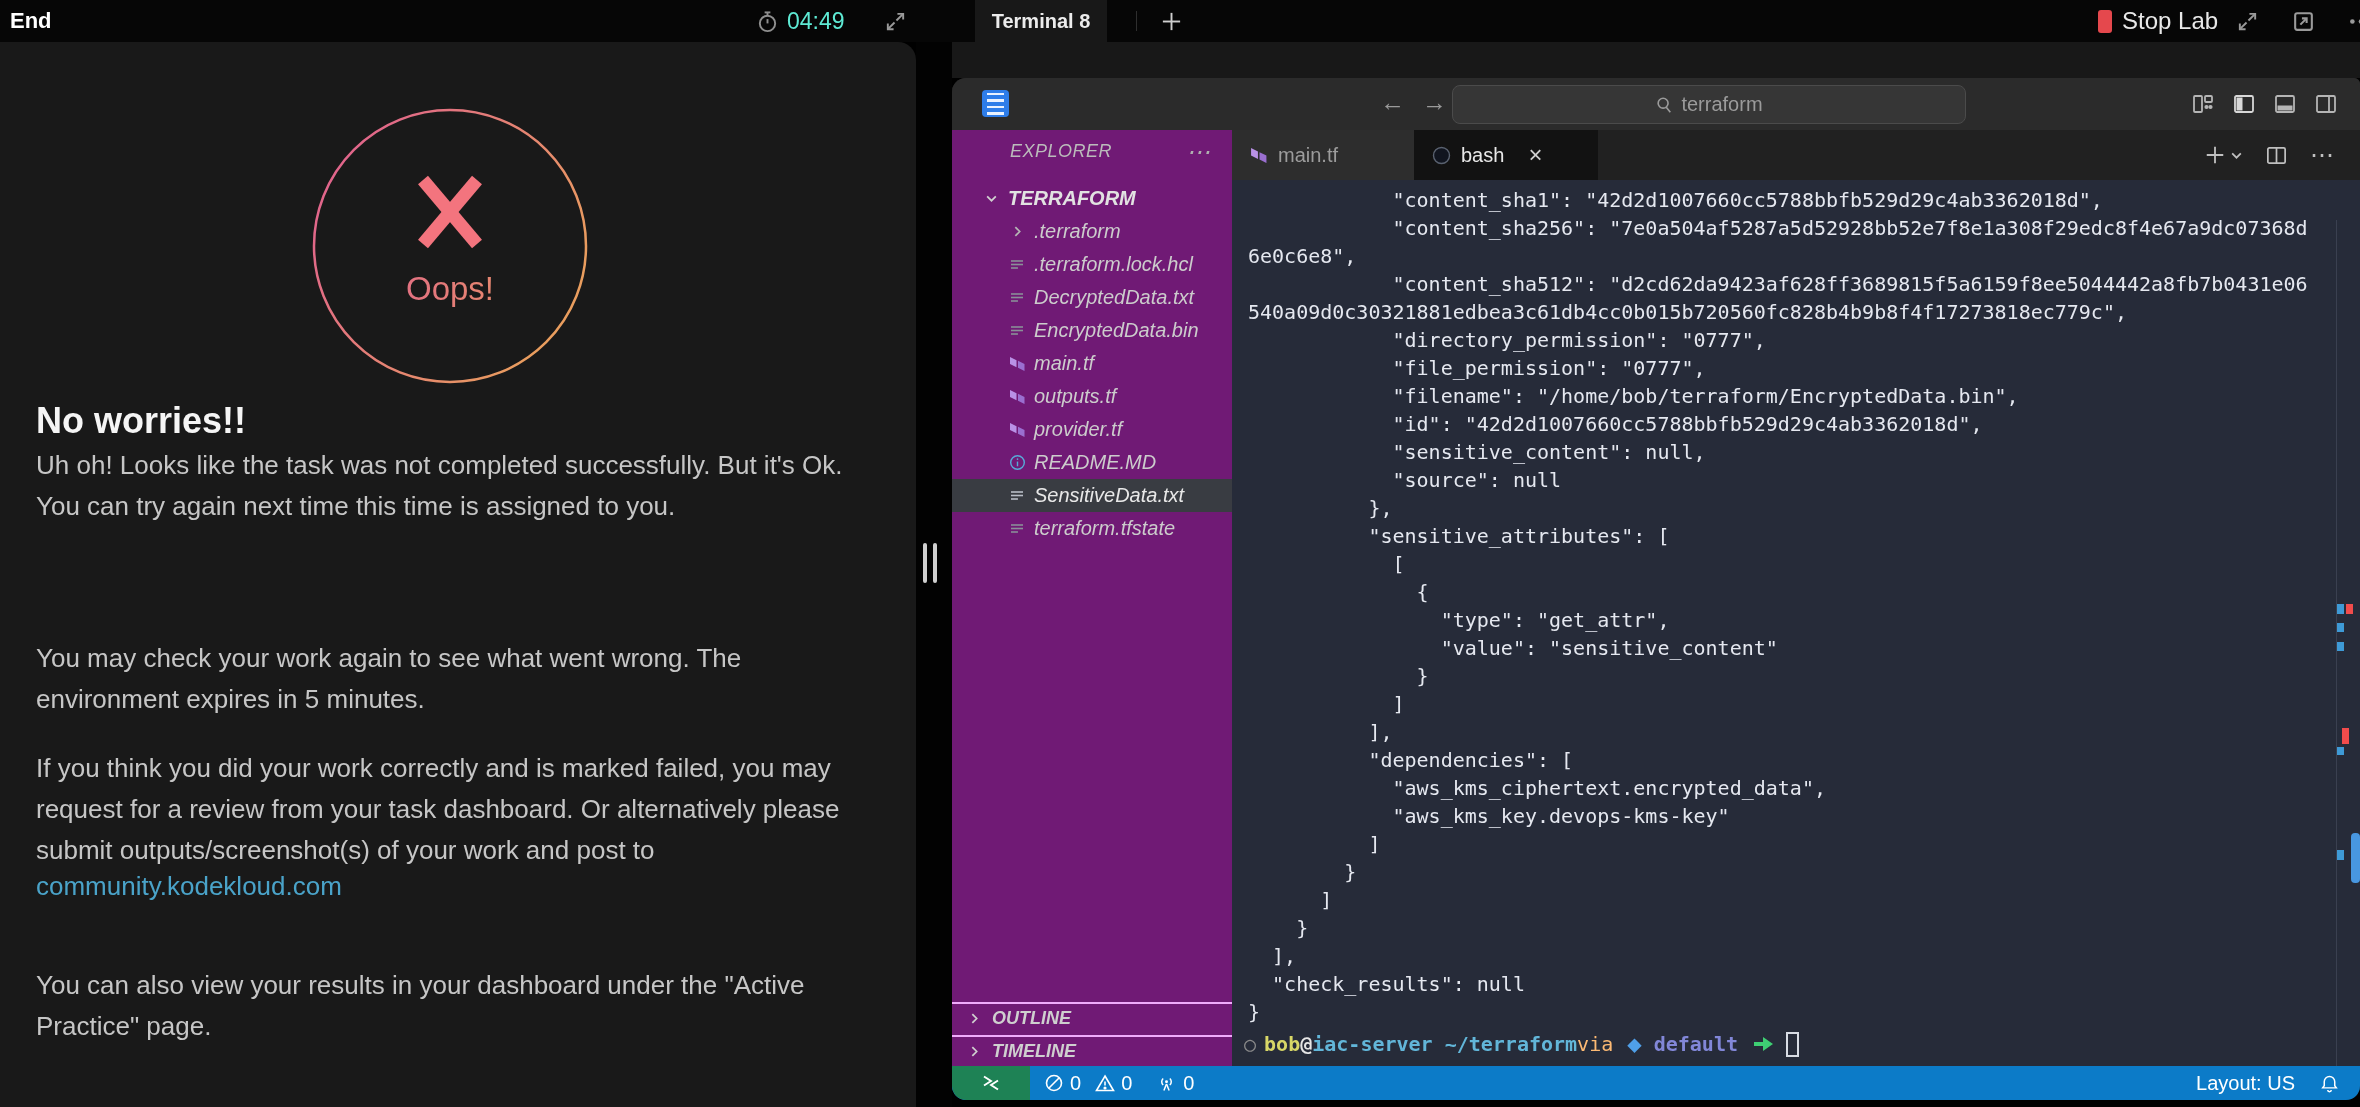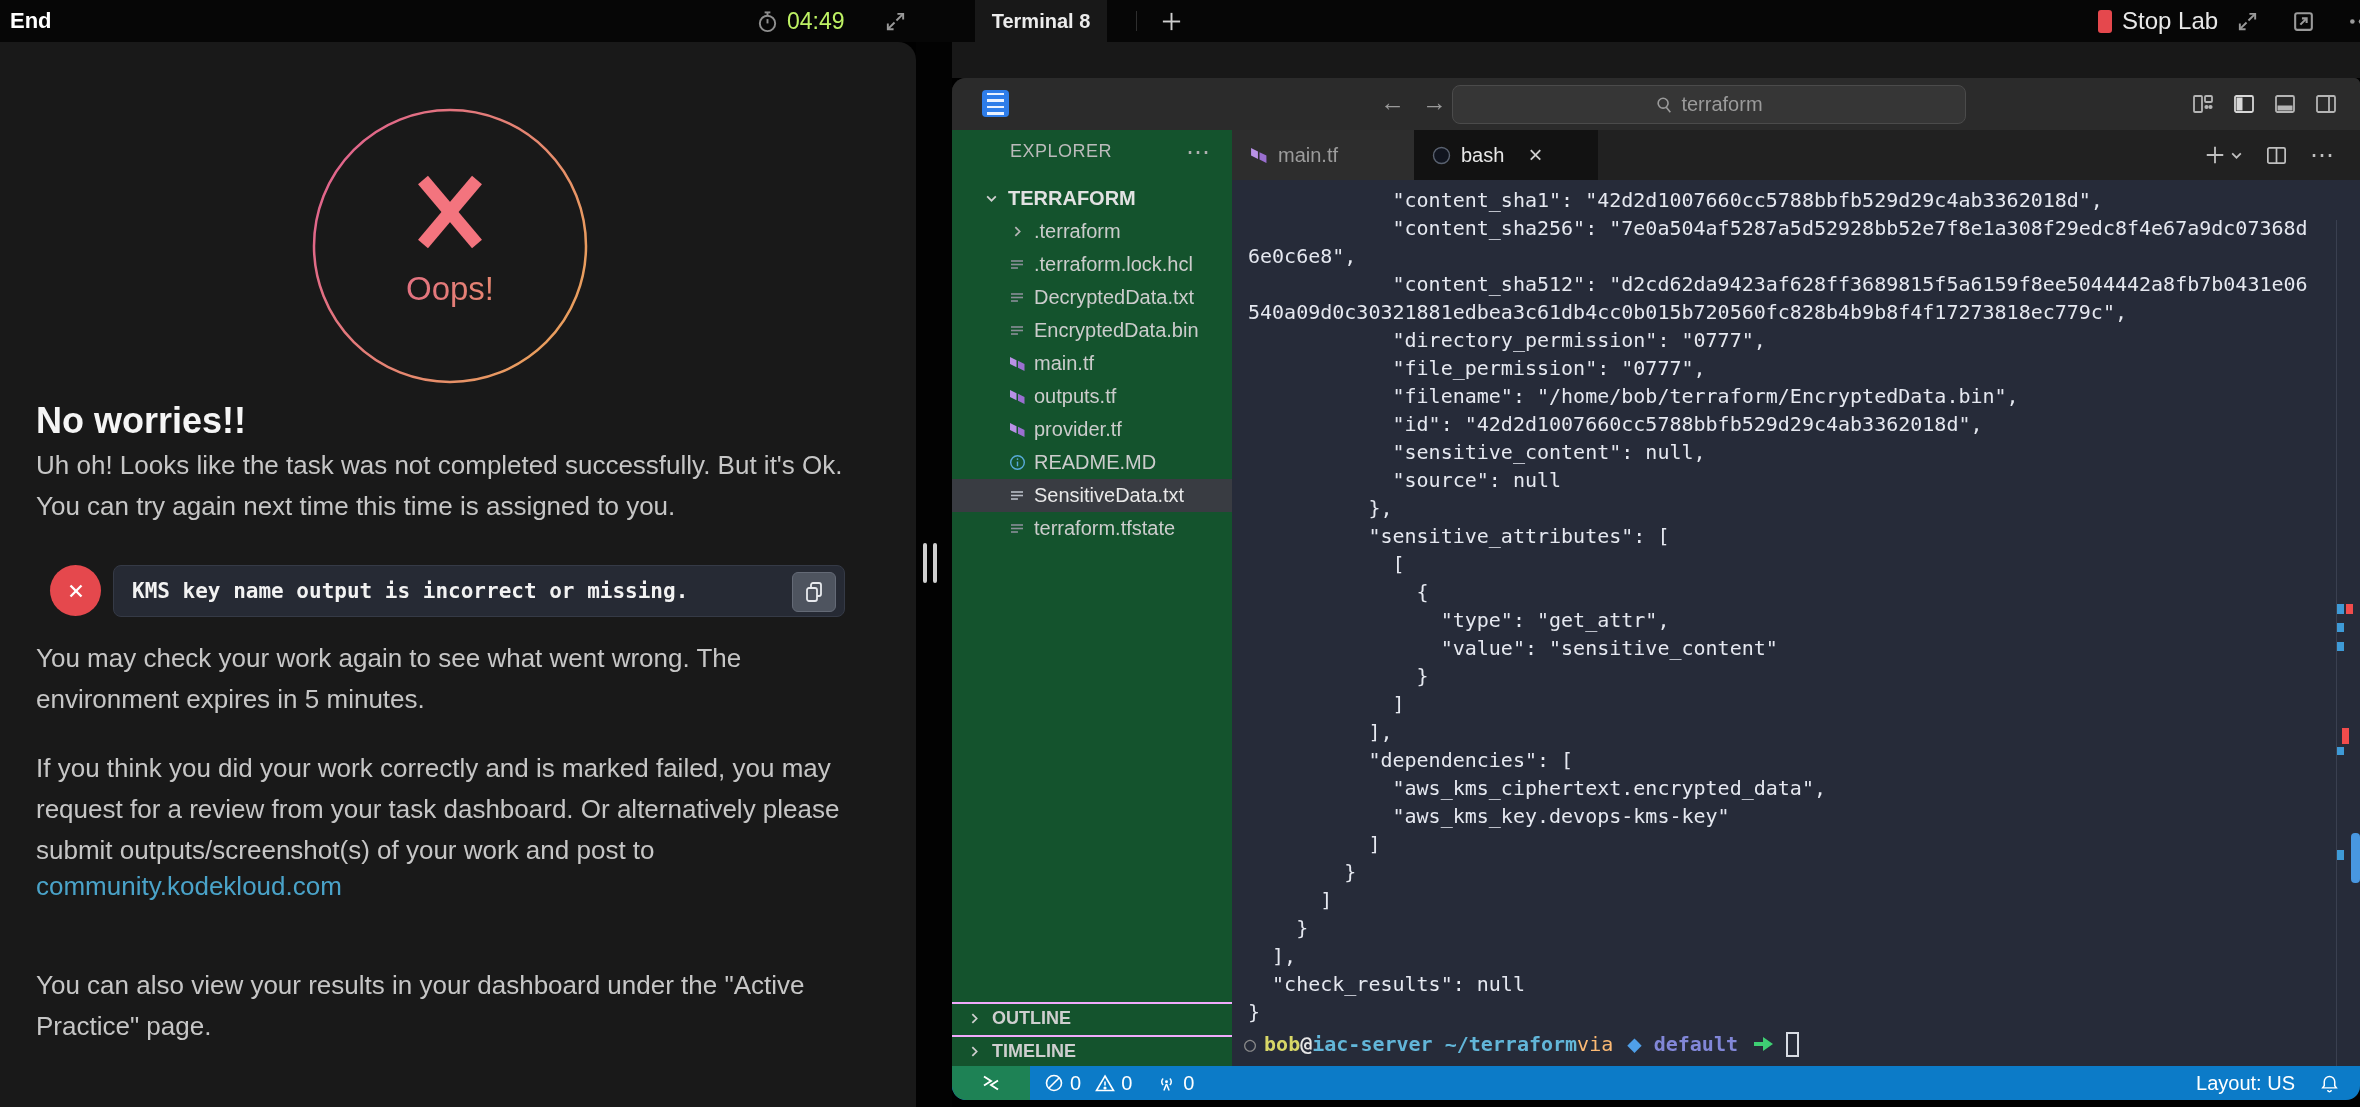--- a/index.html
+++ b/index.html
@@ -3,21 +3,21 @@
 <meta charset="utf-8">
 <style>
   * { margin:0; padding:0; box-sizing:border-box; }
   html,body { width:2360px; height:1107px; background:#000; overflow:hidden;
               font-family:"Liberation Sans", sans-serif; }
   svg { display:block; }
 
   
   #top-bar { position:absolute; left:0; top:0; width:2360px; height:42px; background:#060606; z-index:5; }
   .end-btn { position:absolute; left:10px; top:0; height:42px; line-height:42px; color:#fff; font-size:22px; font-weight:bold; }
-  .timer-wrap { position:absolute; left:756px; top:0; height:42px; display:flex; align-items:center; gap:8px; color:#bef264; font-size:23px; }
+  .timer-wrap { position:absolute; left:756px; top:0; height:42px; display:flex; align-items:center; gap:8px; color:#5eead4; font-size:23px; }
   .expand1 { position:absolute; left:884px; top:10px; }
   .term-tab { position:absolute; left:975px; top:0; width:132px; height:42px; background:#181818; display:flex; align-items:center; justify-content:center; color:#ececec; font-size:20px; font-weight:600; }
   .tab-sep { position:absolute; left:1136px; top:11px; width:1px; height:20px; background:#2e2e2e; }
   .plus-top { position:absolute; left:1160px; top:10px; }
   .stop-wrap { position:absolute; left:2098px; top:0; height:42px; display:flex; align-items:center; gap:10px; }
   .stop-square { width:14px; height:23px; border-radius:3px; background:#e5484d; }
   .stop-label { color:#e8e8e8; font-size:24px; }
   .tr-icons { position:absolute; left:2236px; top:0; height:42px; display:flex; align-items:center; gap:32px; }
 
   
@@ -55,21 +55,21 @@
   #titlebar { position:absolute; left:0; top:0; width:1408px; height:52px; background:#2b2b2b; }
   .menu-sq { position:absolute; left:30px; top:12px; width:27px; height:27px; background:#2e7de9; border-radius:4px;
              display:flex; flex-direction:column; justify-content:center; gap:4px; padding:0 5px; }
   .menu-sq i { display:block; height:2.5px; background:#eaf2ff; }
   .nav-arrow { position:absolute; top:10px; font-size:25px; color:#9a9a9a; cursor:pointer; }
   .search-box { position:absolute; left:500px; top:7px; width:514px; height:39px; background:#363636; border:1px solid #4b4b4b;
                 border-radius:8px; display:flex; align-items:center; justify-content:center; gap:8px; color:#9b9b9b; font-size:20px; cursor:text; }
   .tb-icons { position:absolute; right:22px; top:0; height:52px; display:flex; align-items:center; gap:17px; }
 
   
-  #sidebar { position:absolute; left:0; top:52px; width:280px; height:936px; background:#14532d; }
+  #sidebar { position:absolute; left:0; top:52px; width:280px; height:936px; background:#701a75;font-style:italic; }
   .exp-head { position:absolute; left:0; top:0; width:280px; height:40px; }
   .exp-title { position:absolute; left:58px; top:11px; color:#bbb; font-size:18px; letter-spacing:0.5px; }
   .exp-dots { position:absolute; left:234px; top:8px; color:#b0b0b0; font-size:24px; cursor:pointer; }
   .tree { position:absolute; left:0; top:52px; width:280px; }
   .trow { position:relative; height:33px; display:flex; align-items:center; color:#ccc; font-size:20px; cursor:pointer; }
   .trow .ticon { width:22px; margin-left:54px; margin-right:6px; display:flex; justify-content:center; }
   .trow.root { font-weight:bold; color:#e2e2e2; }
   .trow.root .ticon { margin-left:28px; }
   .trow.selected { background:#393c42; color:#e8e8e8; }
   .sect { position:absolute; left:0; width:280px; height:31px; border-top:2px solid #f0abfc; display:flex; align-items:center;
@@ -201,37 +201,20 @@
       </g>
     </svg>
   </span>
   <div class="oops-text">Oops!</div>
 
   <div class="panel-h1">No worries!!</div>
 
   <div class="para" id="para-intro">Uh oh! Looks like the task was not completed successfully. But it's Ok.
 You can try again next time this time is assigned to you.</div>
 
-  <div class="err-row">
-    <div class="err-badge">
-      <svg width="22" height="22" viewBox="0 0 24 24" stroke="#fff" stroke-width="2.6">
-        <line x1="6" y1="6" x2="18" y2="18"></line>
-          <line x1="18" y1="6" x2="6" y2="18"></line>
-      </svg>
-    </div>
-    <div class="err-box">
-      <span>KMS key name output is incorrect or missing.</span>
-      <span class="copy-btn">
-        <svg width="20" height="22" viewBox="0 0 20 22" fill="none" stroke="#e8eaee" stroke-width="1.8">
-          <rect x="7" y="2" width="10" height="13" rx="2"></rect>
-          <rect x="3" y="7" width="10" height="13" rx="2" fill="#4e545f"></rect>
-        </svg>
-      </span>
-    </div>
-  </div>
 
   <div class="para" id="para-retry">You may check your work again to see what went wrong. The
 environment expires in 5 minutes.</div>
   <div class="para" id="para-review">If you think you did your work correctly and is marked failed, you may
 request for a review from your task dashboard. Or alternatively please
 submit outputs/screenshot(s) of your work and post to</div>
   <a class="comm-link">community.kodekloud.com</a>
   <div class="para" id="para-dashboard">You can also view your results in your dashboard under the "Active
 Practice" page.</div>
 </div>

